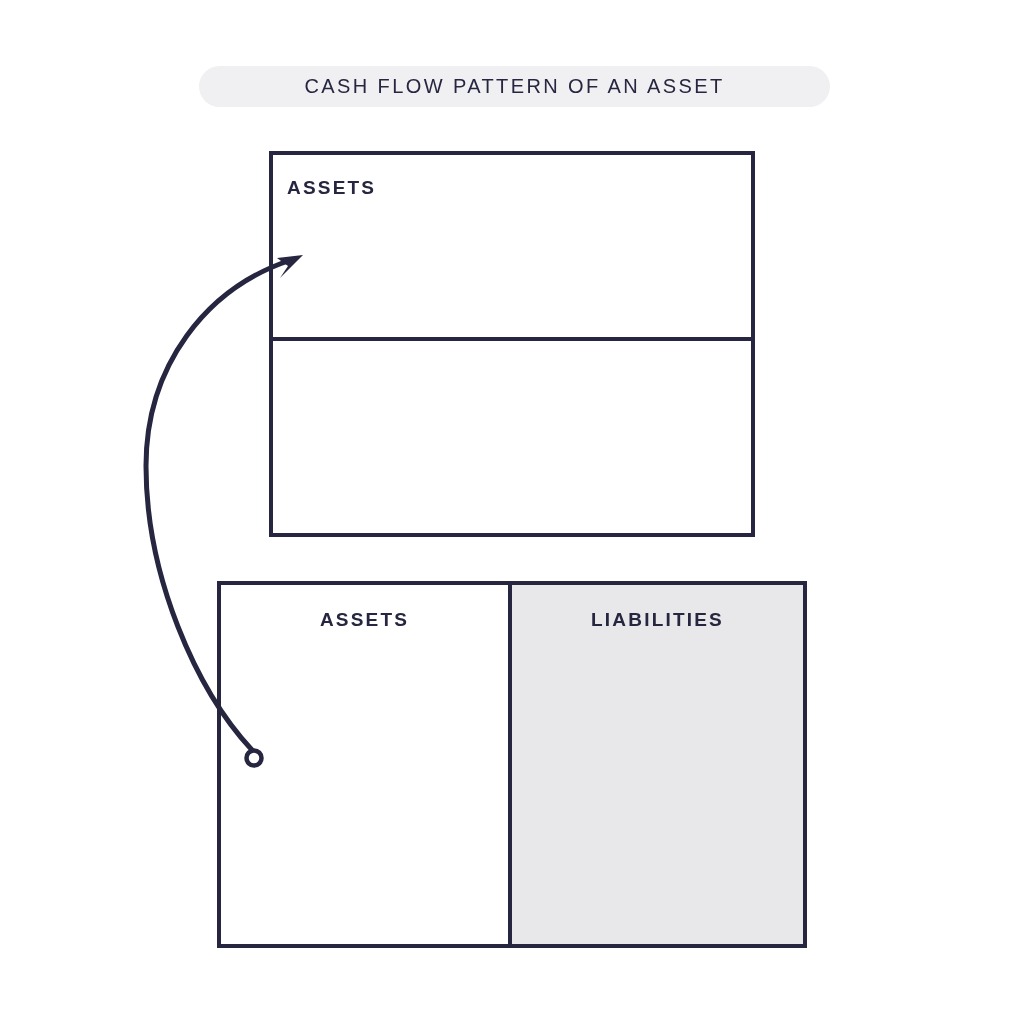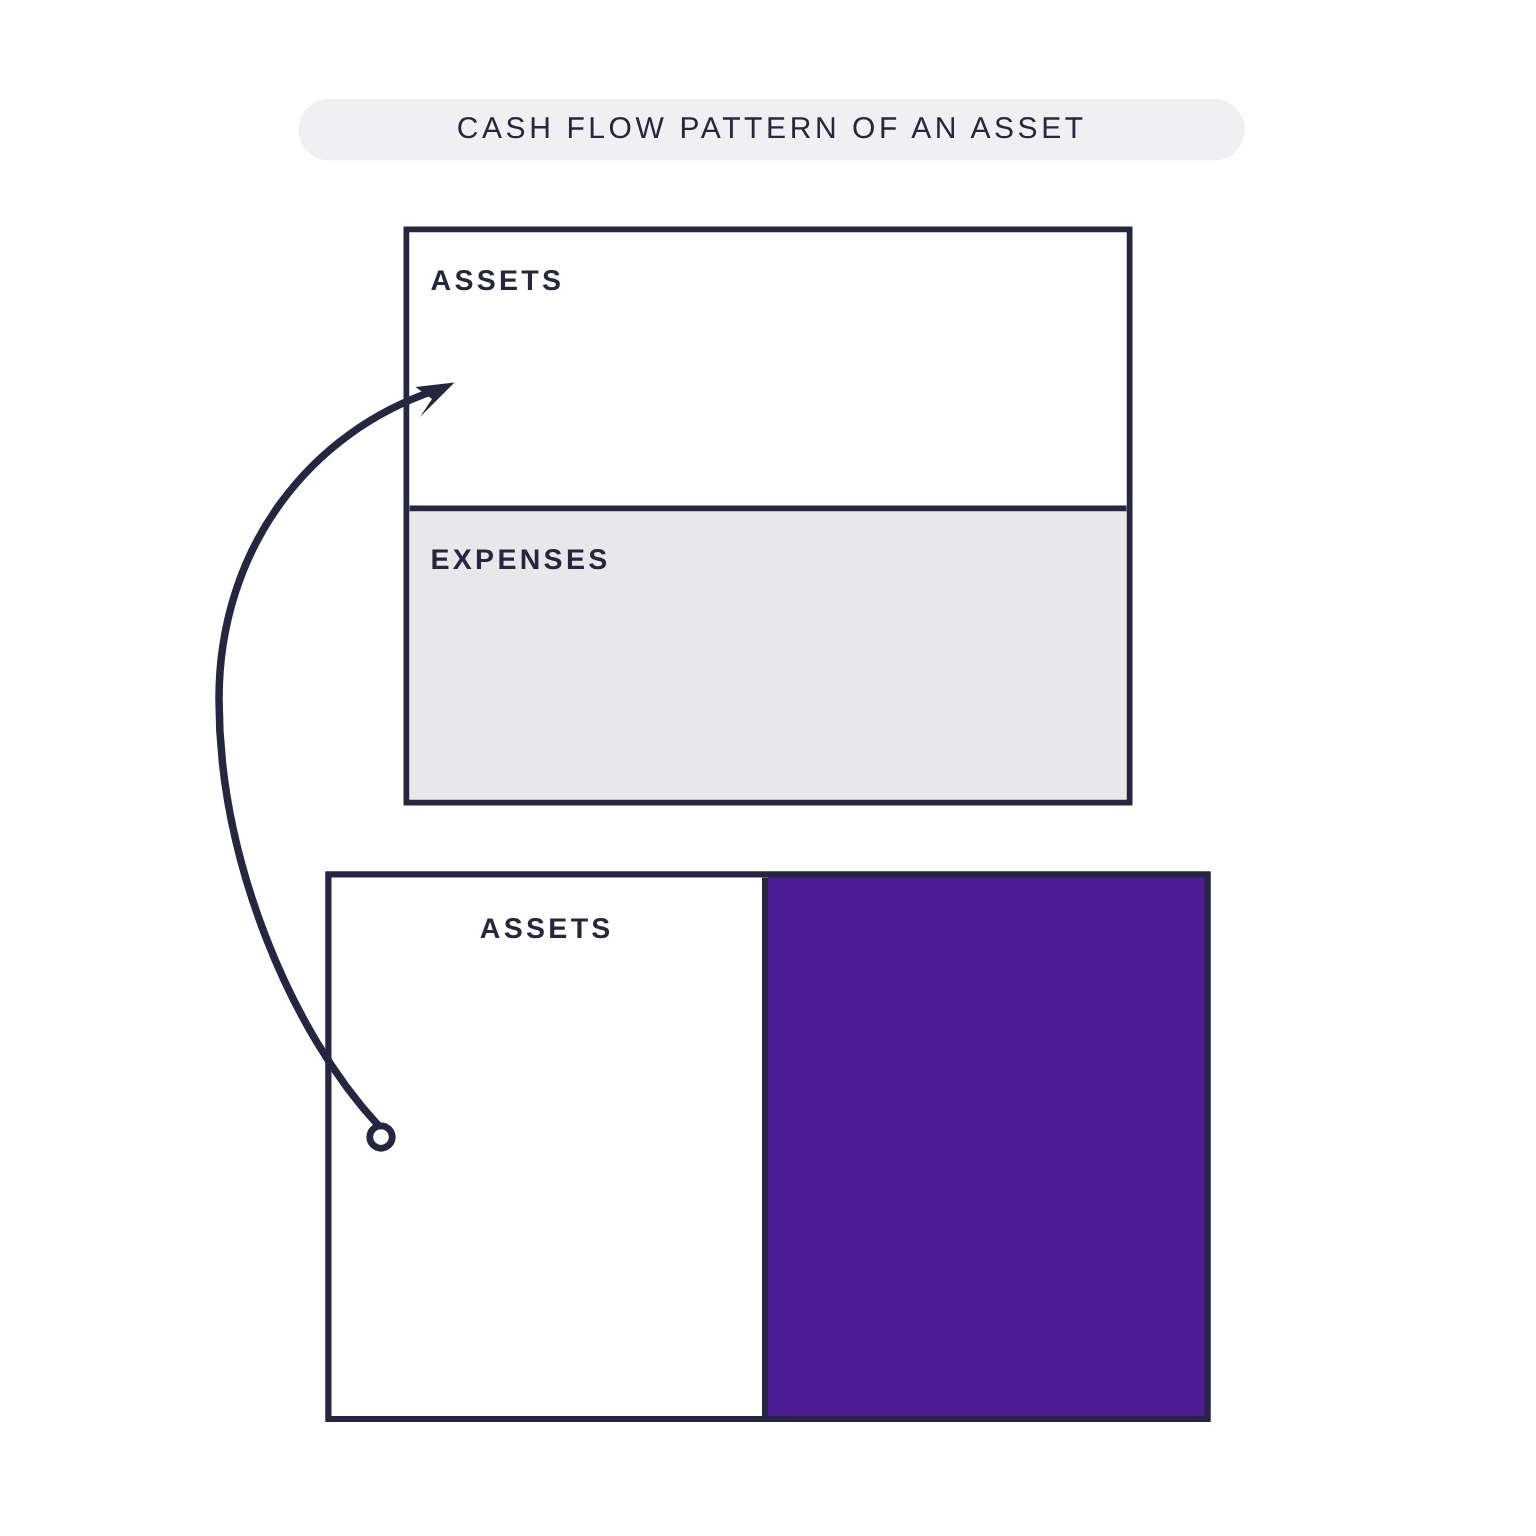--- a/index.html
+++ b/index.html
@@ -132,28 +132,28 @@
 <div id="canvas">
 
   <div class="title-pill">
     <span class="title-text">CASH FLOW PATTERN OF AN ASSET</span>
   </div>
 
   <div class="income-box">
     <div class="income-section">
       <span class="section-label">ASSETS</span>
     </div>
-    <div class="expenses-section">
-      <span class="section-label">EXPENSES</span>
-    </div>
   </div>
 
   <div class="balance-box">
     <div class="assets-col">
       <span class="col-label">ASSETS</span>
+    </div>
+    <div class="liabilities-col">
+      <span class="col-label">LIABILITIES</span>
     </div>
   </div>
 
   <svg class="arrow-layer" viewBox="0 0 1024 1024">
     <path d="M 252 750
              C 196 690, 146 576, 146 466
              C 146 366, 206 288, 291 260" fill="none" stroke="#262640" stroke-width="5" stroke-linecap="round"></path>
     <polygon points="303,255 277,258 288,266 280,278" fill="#262640"></polygon>
     <circle cx="254" cy="758" r="7.5" fill="#ffffff" stroke="#262640" stroke-width="4.5"></circle>
   </svg>

